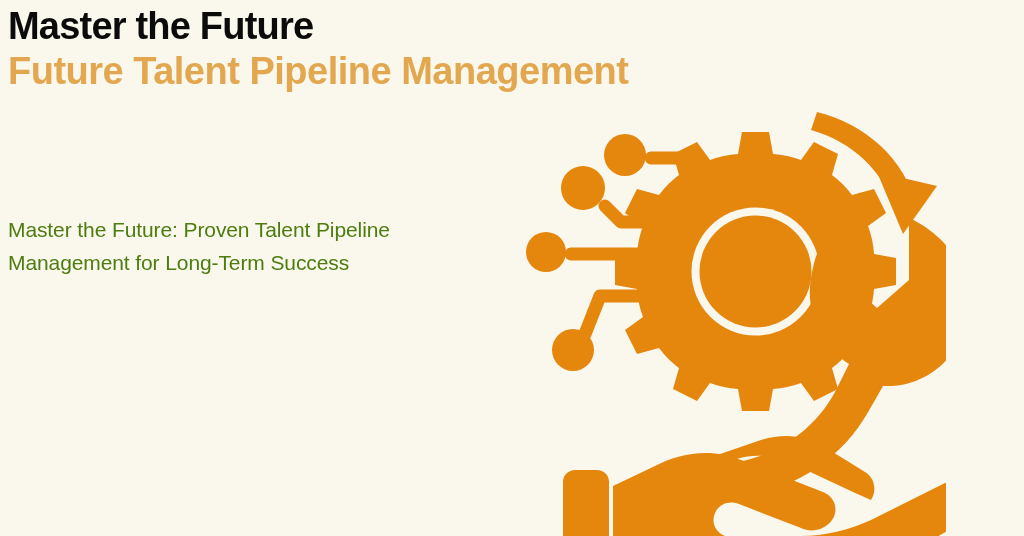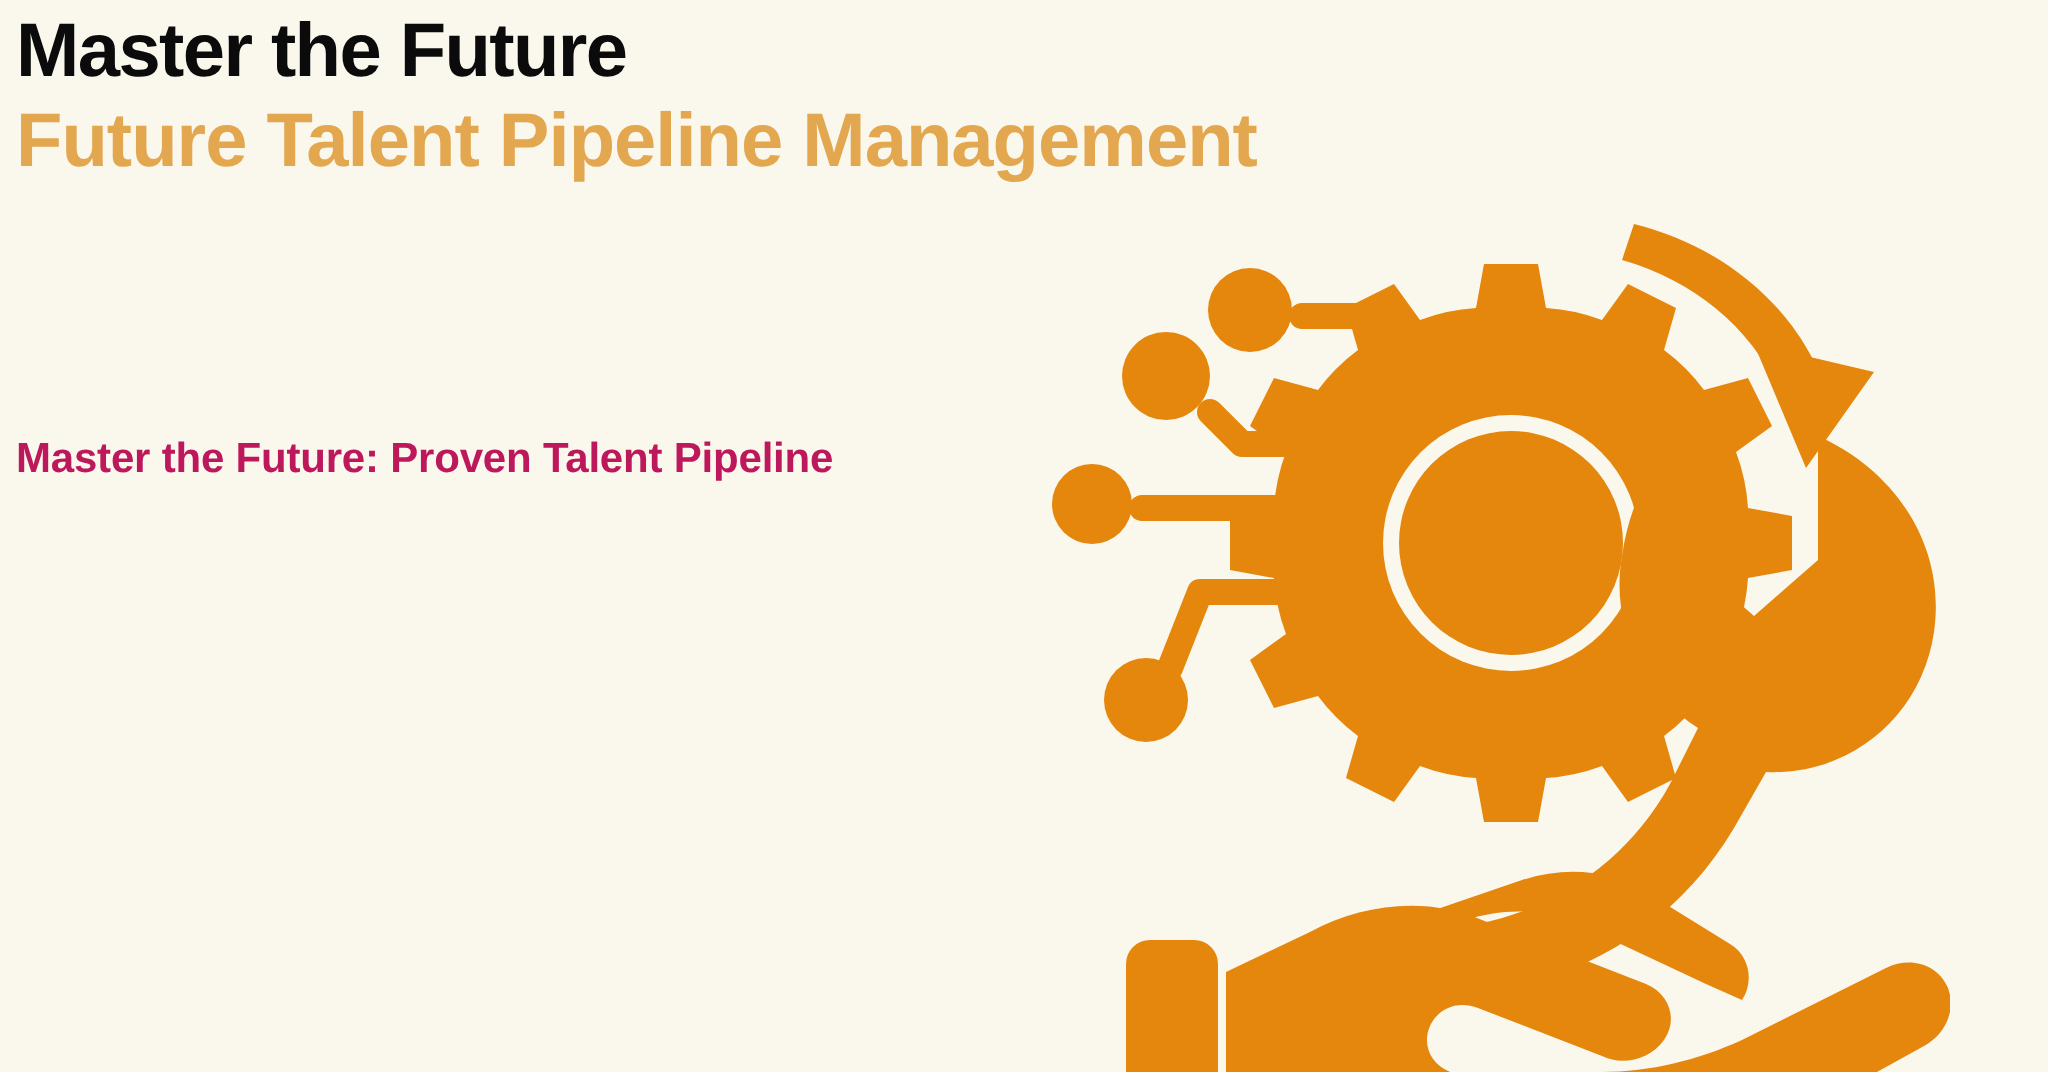--- a/index.html
+++ b/index.html
@@ -14,21 +14,20 @@
     overflow: hidden;
     position: relative;
   }
 
   #banner {
     position: relative;
     width: 946px;
     height: 536px;
     background: #FAF7EC;
     overflow: hidden;
-    padding-left: 32px;
   }
 
   
   #headline-block {
     position: absolute;
     left: 8px;
     top: 4px;
     width: 830px;
   }
   #headline-primary {
@@ -51,22 +50,22 @@
   }
 
   
   #body-copy {
     position: absolute;
     left: 8px;
     top: 213px;
     width: 500px;
     font-family: "Liberation Sans", sans-serif;
     font-size: 21px;
-    font-weight: bold;
-    color: #be185d;
+    font-weight: normal;
+    color: #4d7c0f;
     line-height: 33px;
     letter-spacing: -0.1px;
   }
   #body-copy .copy-line { display: block; }
 
   
   #illustration {
     position: absolute;
     left: 505px;
     top: 96px;
@@ -80,20 +79,21 @@
 
 <div id="banner">
 
   <div id="headline-block">
     <div id="headline-primary">Master the Future</div>
     <div id="headline-secondary">Future Talent Pipeline Management</div>
   </div>
 
   <div id="body-copy">
     <span class="copy-line">Master the Future: Proven Talent Pipeline</span>
+    <span class="copy-line">Management for Long-Term Success</span>
   </div>
 
   <div id="illustration">
     <svg width="470" height="440" viewBox="0 0 470 440" xmlns="http://www.w3.org/2000/svg">
 
       <circle cx="120" cy="59" r="21" fill="#E5860D"></circle>
       <circle cx="78" cy="92" r="22" fill="#E5860D"></circle>
       <circle cx="41" cy="156" r="20" fill="#E5860D"></circle>
       <circle cx="68" cy="254" r="21" fill="#E5860D"></circle>
 

